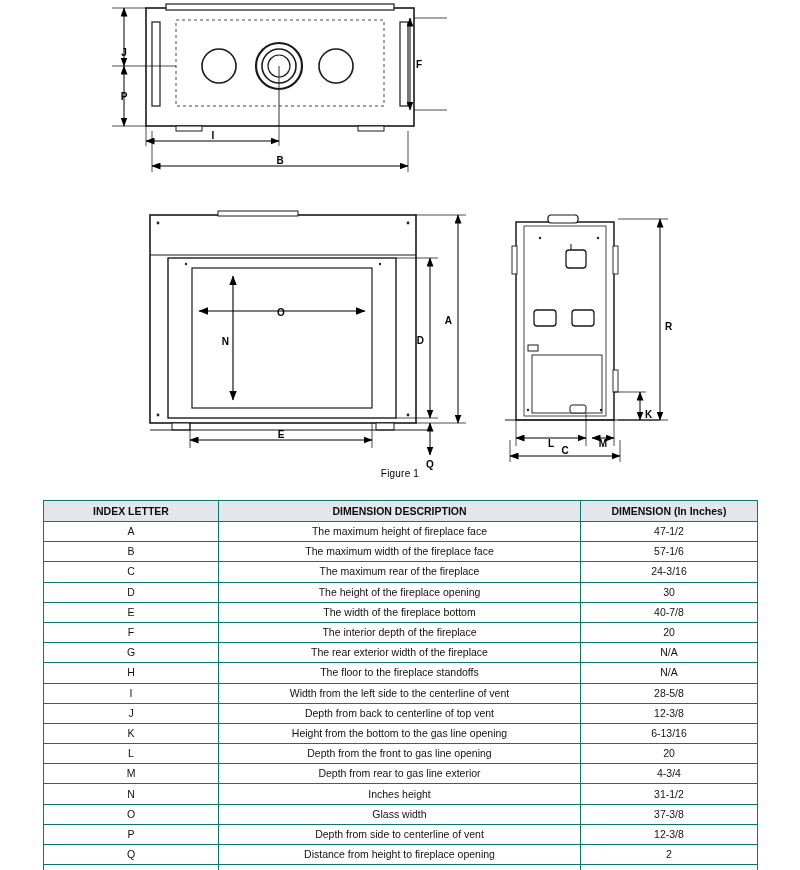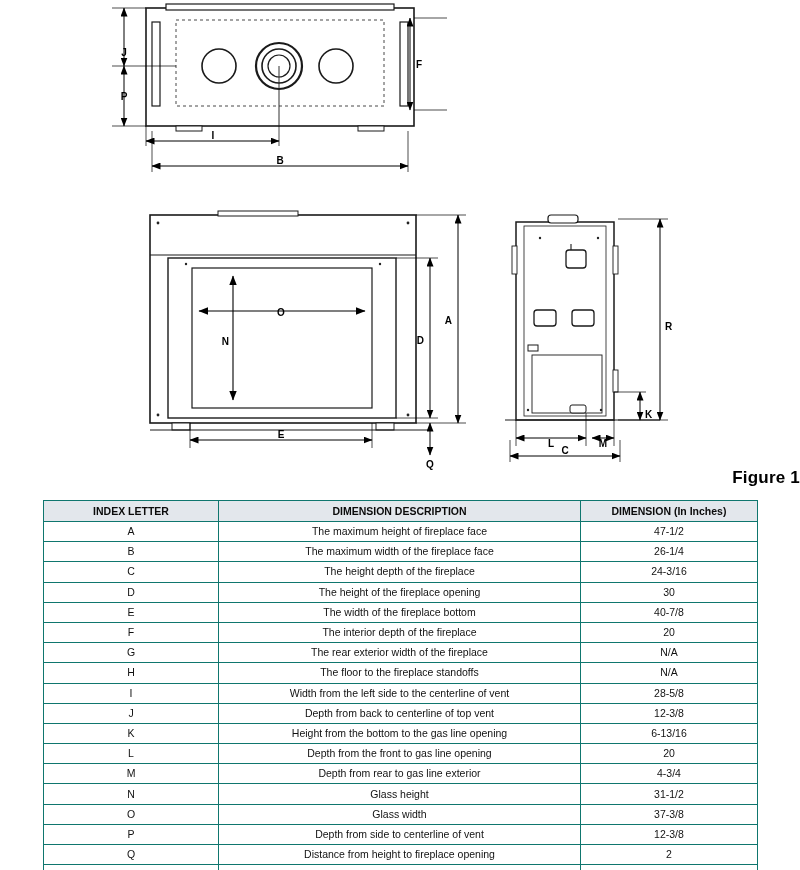--- a/index.html
+++ b/index.html
@@ -27,23 +27,23 @@
     width: 800px;
     height: 492px;
   }
   .svg-wrap { position: absolute; top: 0; left: 0; }
 
   .fig-caption {
     position: absolute;
     left: 0;
     top: 468px;
     width: 800px;
-    text-align: right;
-    font-size: 17px;
-    font-weight: bold;
+    text-align: center;
+    font-size: 10px;
+    font-weight: normal;
     letter-spacing: 0.2px;
   }
 
   
   .table-wrap {
     position: absolute;
     left: 43px;
     top: 500px;
     width: 714px;
   }
@@ -264,25 +264,25 @@
       </thead>
       <tbody id="dims-body">
           <tr>
             <td>A</td>
             <td>The maximum height of fireplace face</td>
             <td>47-1/2</td>
           </tr>
           <tr>
             <td>B</td>
             <td>The maximum width of the fireplace face</td>
-            <td>26-1/4</td>
+            <td>57-1/6</td>
           </tr>
           <tr>
             <td>C</td>
-            <td>The height depth of the fireplace</td>
+            <td>The maximum rear of the fireplace</td>
             <td>24-3/16</td>
           </tr>
           <tr>
             <td>D</td>
             <td>The height of the fireplace opening</td>
             <td>30</td>
           </tr>
           <tr>
             <td>E</td>
             <td>The width of the fireplace bottom</td>
@@ -323,21 +323,21 @@
             <td>Depth from the front to gas line opening</td>
             <td>20</td>
           </tr>
           <tr>
             <td>M</td>
             <td>Depth from rear to gas line exterior</td>
             <td>4-3/4</td>
           </tr>
           <tr>
             <td>N</td>
-            <td>Glass height</td>
+            <td>Inches height</td>
             <td>31-1/2</td>
           </tr>
           <tr>
             <td>O</td>
             <td>Glass width</td>
             <td>37-3/8</td>
           </tr>
           <tr>
             <td>P</td>
             <td>Depth from side to centerline of vent</td>

